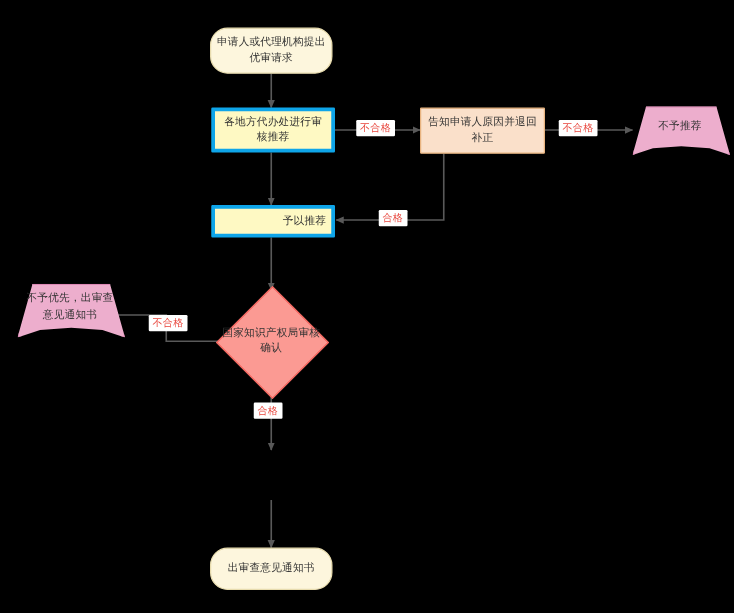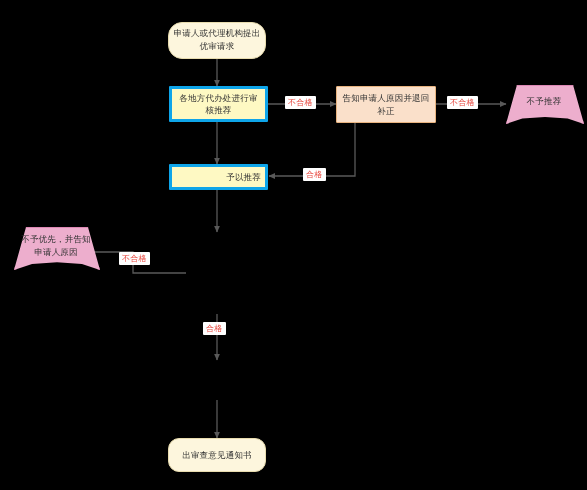--- a/index.html
+++ b/index.html
@@ -153,28 +153,32 @@
 
   <div class="node process" style="left:169px; top:164px; width:99px; height:26px;">
     <span>予以推荐</span>
   </div>
 
   <div class="node banner" style="left:506px; top:85px; width:76px; height:37px;">
     <span class="banner-bg"></span>
     <span class="banner-label">不予推荐</span>
   </div>
 
+  <div class="node decision" style="left:173px; top:232px; width:88px; height:82px;">
+    <span class="diamond-bg"></span>
+    <span class="diamond-label">国家知识产权局审核确认</span>
+  </div>
 
   <div class="node banner" style="left:14px; top:227px; width:84px; height:41px;">
     <span class="banner-bg"></span>
-    <span class="banner-label">不予优先，并告知申请人原因</span>
+    <span class="banner-label">不予优先，出审查意见通知书</span>
   </div>
 
 
-  <div class="node terminator" style="left:168px; top:438px; width:98px; height:34px;border-radius:11px;">
+  <div class="node terminator" style="left:168px; top:438px; width:98px; height:34px;">
     <span>出审查意见通知书</span>
   </div>
 
   <div class="edge-label" style="left:285px; top:96px;">不合格</div>
 
   <div class="edge-label" style="left:447px; top:96px;">不合格</div>
 
   <div class="edge-label" style="left:303px; top:168px;">合格</div>
 
   <div class="edge-label" style="left:119px; top:252px;">不合格</div>

